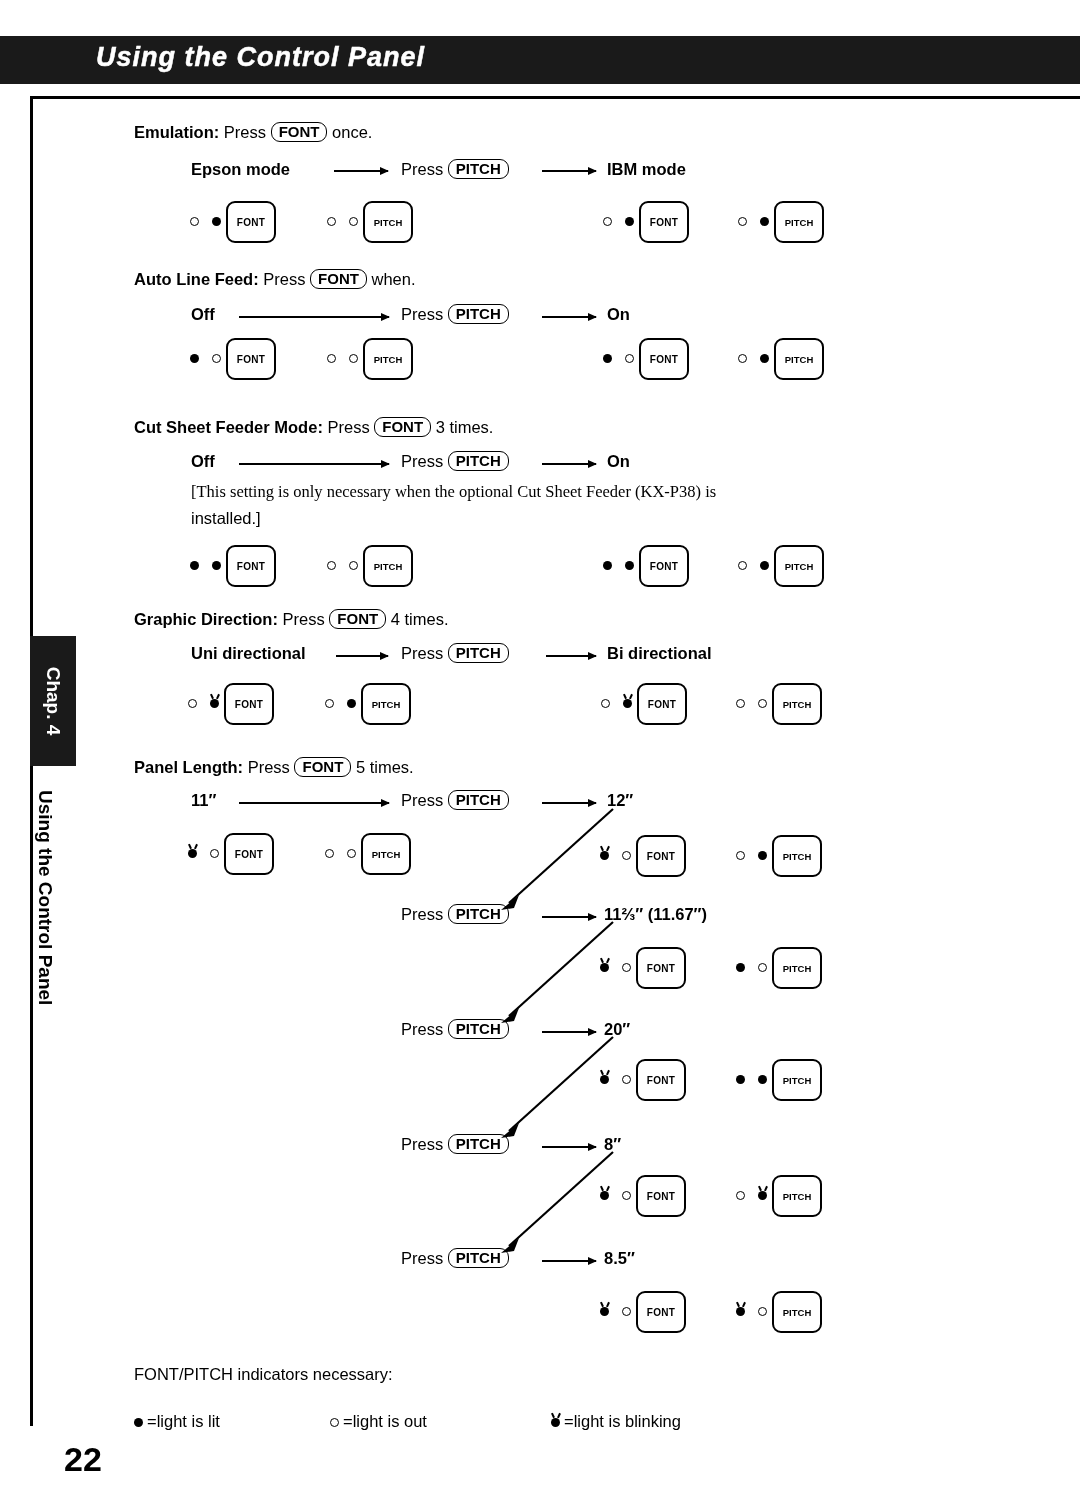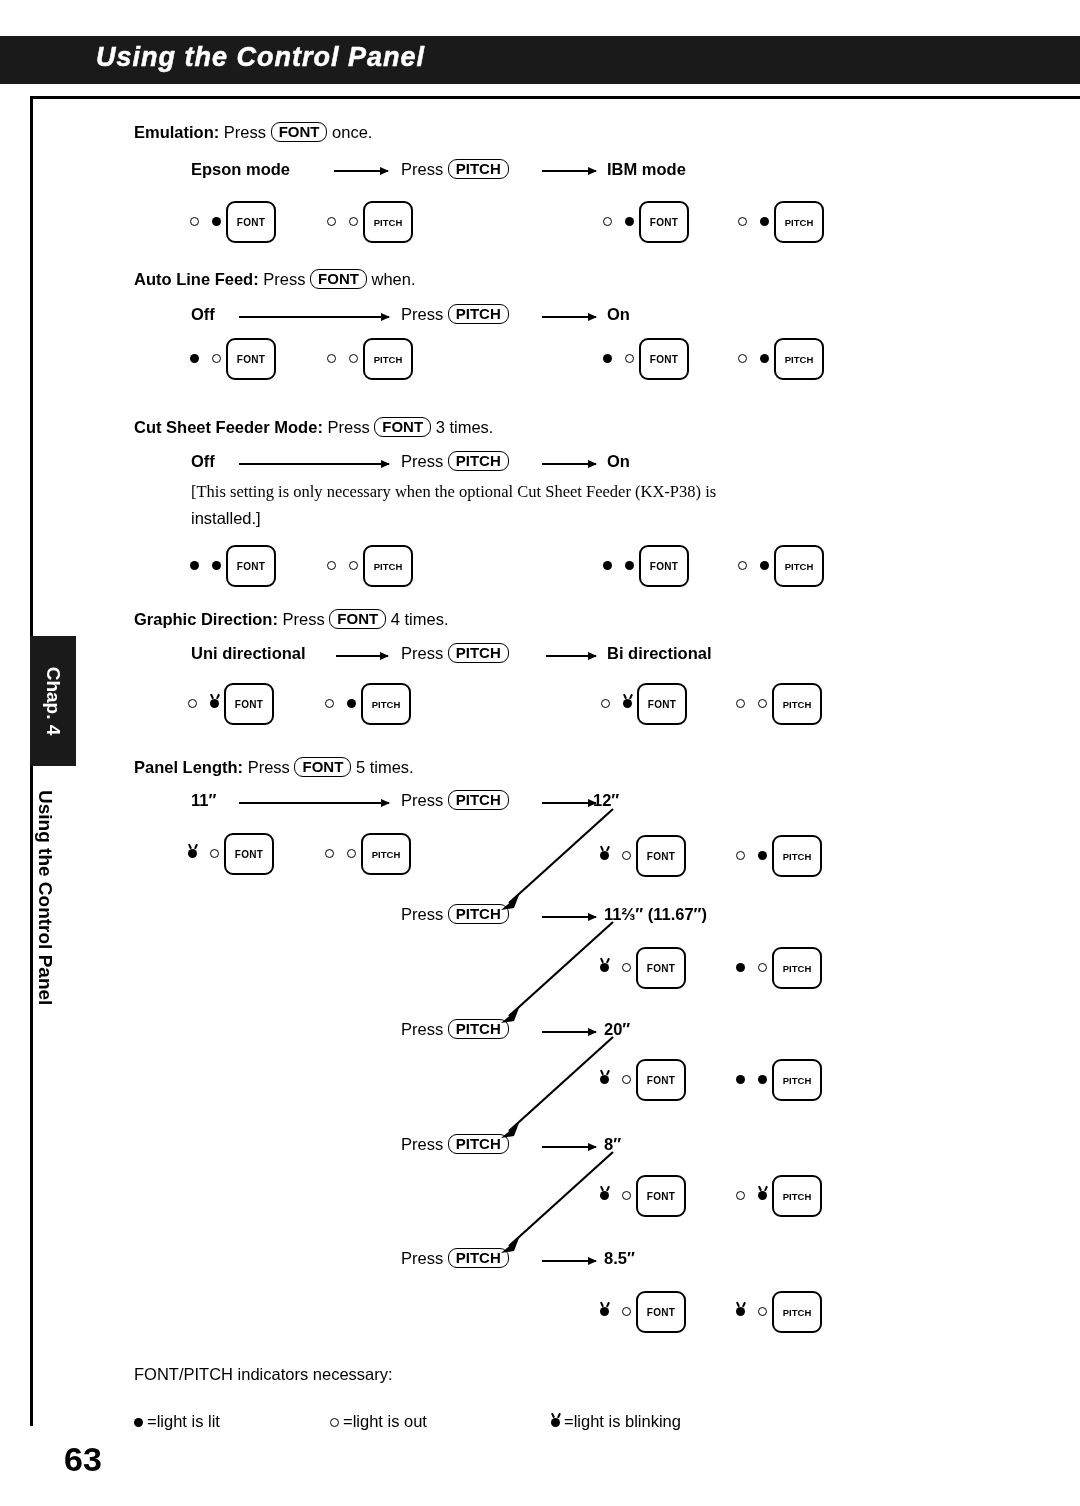--- a/index.html
+++ b/index.html
@@ -188,21 +188,21 @@
   <div class="title-text">Using the Control Panel</div>
 </div>
 <div class="header-rule"></div>
 <div class="vert-rule"></div>
 
 <div class="chap-tab">
   <span>Chap. 4</span>
 </div>
 <div class="side-vert-text">Using the Control Panel</div>
 
-<div class="page-number">63</div>
+<div class="page-number">22</div>
 
 <div class="txt" style="left:134px; top:122px;">
   <span class="b">Emulation</span><span class="b">:</span>
   <span>Press</span>
   <span class="keycap">FONT</span>
   <span>once.</span>
 </div>
 
 <div class="txt b" style="left:191px; top:159px;">Epson mode</div>
 <div class="harrow" style="left:334px; top:170px; width:54px;"></div>
@@ -355,21 +355,21 @@
   <span>5 times.</span>
 </div>
 
 <div class="txt b" style="left:191px; top:790px;">11″</div>
 <div class="harrow" style="left:239px; top:802px; width:150px;"></div>
 <div class="txt" style="left:401px; top:790px;">
   <span>Press</span>
   <span class="keycap">PITCH</span>
 </div>
 <div class="harrow" style="left:542px; top:802px; width:54px;"></div>
-<div class="txt b" style="left:593px; top:790px;">12″</div>
+<div class="txt b" style="left:607px; top:790px;">12″</div>
 
 <div class="lamp blink" style="left:188px; top:849px;"></div>
 <div class="lamp out" style="left:210px; top:849px;"></div>
 <div class="btnbox" style="left:224px; top:833px;">
     <span>FONT</span>
   </div>
 <div class="lamp out" style="left:325px; top:849px;"></div>
 <div class="lamp out" style="left:347px; top:849px;"></div>
 <div class="btnbox pitch" style="left:361px; top:833px;">
     <span>PITCH</span>

